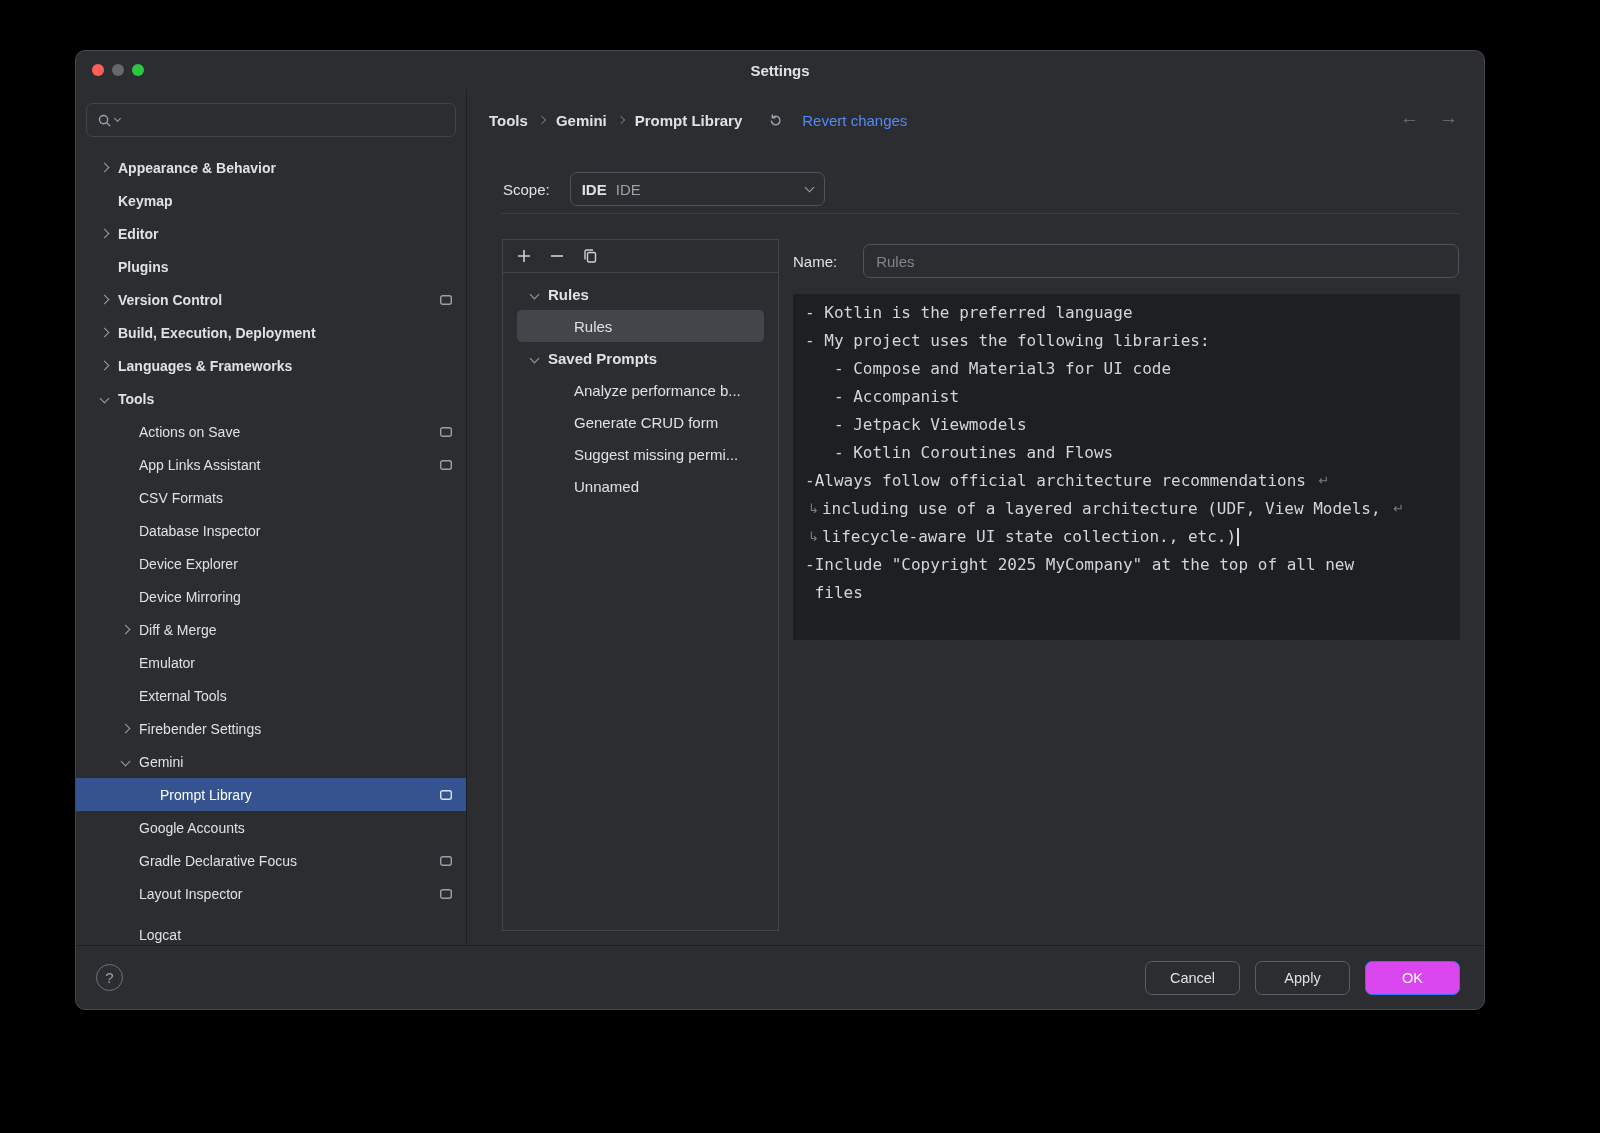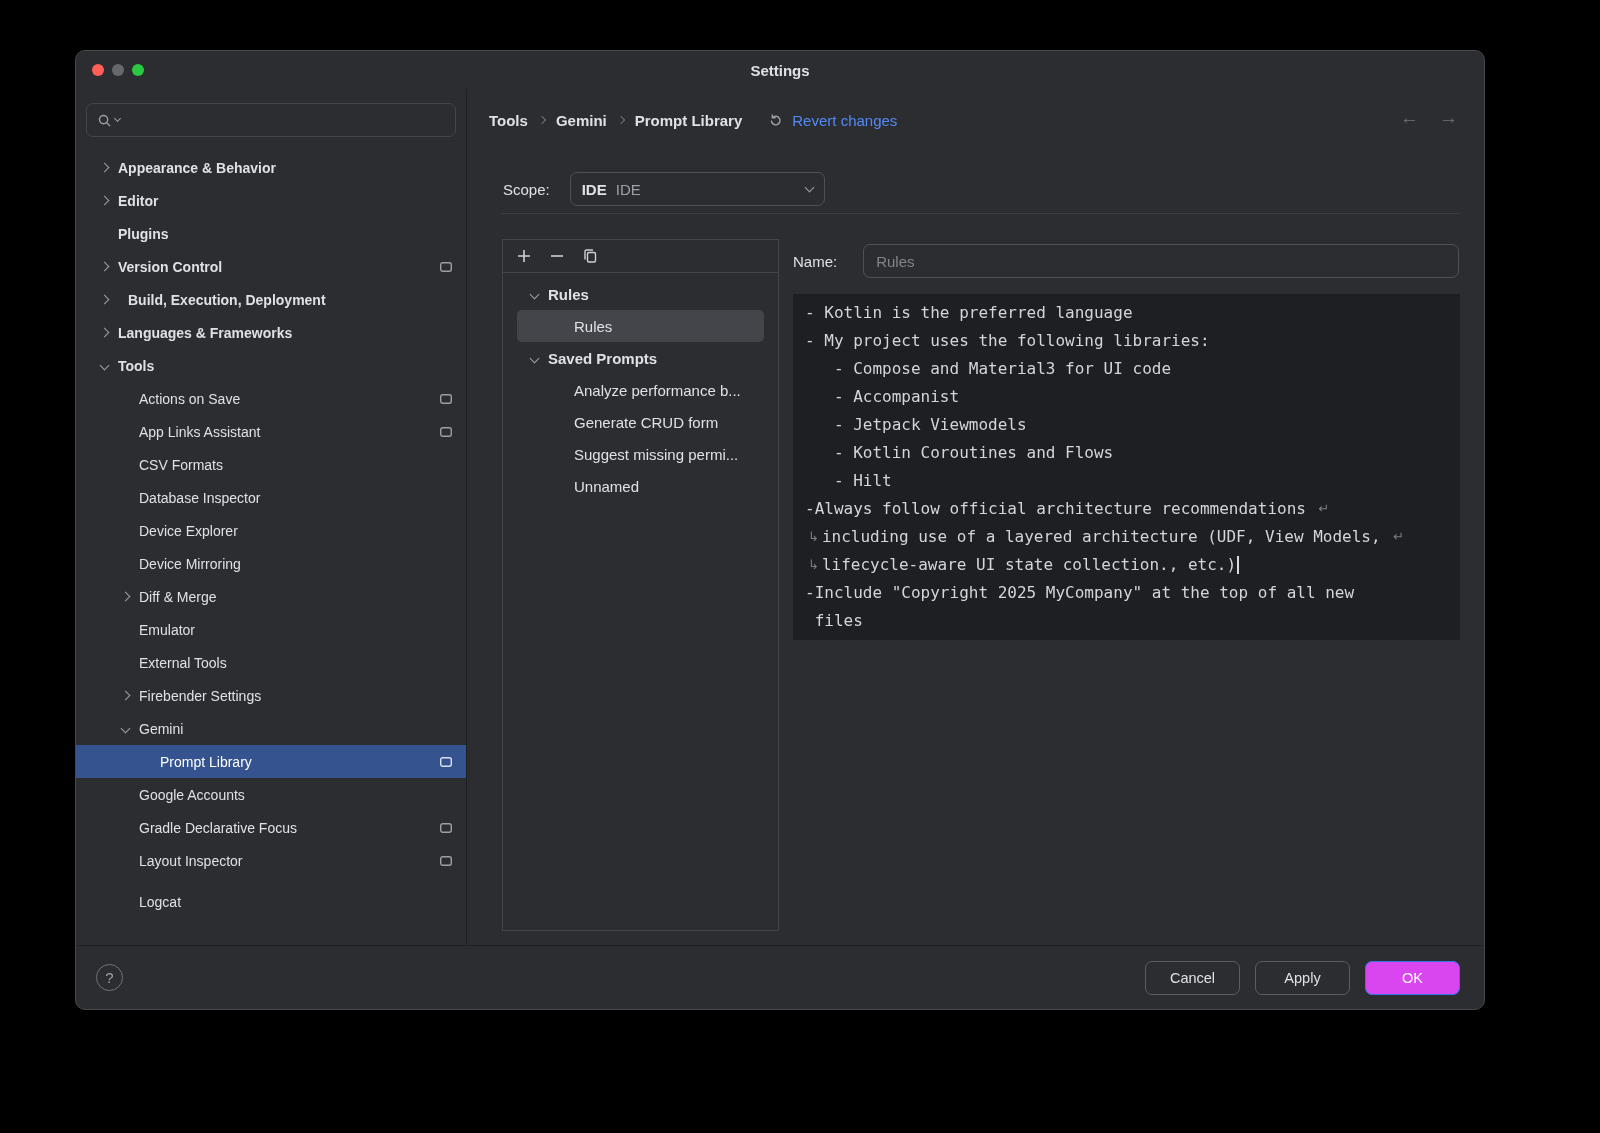--- a/index.html
+++ b/index.html
@@ -26,21 +26,21 @@
   .chev{width:7px;height:7px;border-right:1.6px solid #9da0a8;border-bottom:1.6px solid #9da0a8;display:inline-block}
   .chev.right{transform:rotate(-45deg)}
   .chev.down{transform:rotate(45deg)}
   .lbl{white-space:nowrap}
   .badge{margin-left:auto;margin-right:13px;color:#9da0a8;display:flex;align-items:center}
   .srow.sel .badge{color:#dbe2f1}
   
   .content{flex:1;position:relative;min-width:0}
   .crumbs{position:absolute;left:22px;top:17px;height:28px;display:flex;align-items:center;font-size:15px;font-weight:bold}
   .bsep{width:6px;height:6px;border-right:1.6px solid #6f737a;border-bottom:1.6px solid #6f737a;transform:rotate(-45deg);display:inline-block;margin:0 11px}
-  .revert{display:flex;align-items:center;gap:9px;margin-left:26px;color:#548af7;font-weight:normal;cursor:pointer}
+  .revert{display:flex;align-items:center;gap:19px;margin-left:26px;color:#548af7;font-weight:normal;cursor:pointer}
   .navarrows{position:absolute;right:26px;top:18px;color:#6f737a;font-size:19px;display:flex;gap:20px}
   .scope-row{position:absolute;left:36px;top:84px;height:32px;display:flex;align-items:center;font-size:15px}
   .scope-dd{margin-left:20px;width:255px;height:34px;border:1px solid #4e5157;border-radius:7px;display:flex;align-items:center;padding:0 11px;gap:9px;cursor:pointer}
   .dd-badge{font-weight:bold}
   .dd-value{color:#9da0a8}
   .dd-chev{margin-left:auto;margin-bottom:3px}
   .divider{position:absolute;left:34px;right:24px;top:124px;height:1px;background:#3c3e42}
   
   .panel{position:absolute;left:35px;top:150px;width:277px;bottom:14px;border:1px solid #43454a}
   .ptoolbar{height:33px;border-bottom:1px solid #43454a;display:flex;align-items:center;padding:0 11px;gap:13px}
@@ -91,20 +91,24 @@
         <span class="chev down" style="width:5px;height:5px;margin-bottom:3px" data-name="search-history-chevron-icon"></span>
         <input type="text" data-name="search-input" value="" style="">
       </div>
       <div class="sidetree" id="settings-tree" data-name="settings-tree">
           <div class="srow b" data-name="sidebar-item-appearance-behavior" style="padding-left: 25px;">
             <span class="chevslot" data-name="chevron-slot">
               <span class="chev right" data-name="chevron-right-icon"></span>
             </span>
             <span class="lbl" data-name="sidebar-item-label">Appearance &amp; Behavior</span>
           </div>
+          <div class="srow b" data-name="sidebar-item-keymap" style="padding-left: 25px;">
+            <span class="chevslot" data-name="chevron-spacer"></span>
+            <span class="lbl" data-name="sidebar-item-label">Keymap</span>
+          </div>
           <div class="srow b" data-name="sidebar-item-editor" style="padding-left: 25px;">
             <span class="chevslot" data-name="chevron-slot">
               <span class="chev right" data-name="chevron-right-icon"></span>
             </span>
             <span class="lbl" data-name="sidebar-item-label">Editor</span>
           </div>
           <div class="srow b" data-name="sidebar-item-plugins" style="padding-left: 25px;">
             <span class="chevslot" data-name="chevron-spacer"></span>
             <span class="lbl" data-name="sidebar-item-label">Plugins</span>
           </div>
@@ -112,21 +116,21 @@
             <span class="chevslot" data-name="chevron-slot">
               <span class="chev right" data-name="chevron-right-icon"></span>
             </span>
             <span class="lbl" data-name="sidebar-item-label">Version Control</span>
             <span class="badge" data-name="monitor-icon">
               <svg width="14" height="12" viewBox="0 0 14 12">
                 <rect x="1.7" y="1.7" width="10.6" height="8.6" rx="2" fill="none" stroke="currentColor" stroke-width="1.4"></rect>
               </svg>
             </span>
           </div>
-          <div class="srow b" data-name="sidebar-item-build-execution-deployment" style="padding-left: 25px; gap: 10px;">
+          <div class="srow b" data-name="sidebar-item-build-execution-deployment" style="padding-left: 25px;">
             <span class="chevslot" data-name="chevron-slot">
               <span class="chev right" data-name="chevron-right-icon"></span>
             </span>
             <span class="lbl" data-name="sidebar-item-label">Build, Execution, Deployment</span>
           </div>
           <div class="srow b" data-name="sidebar-item-languages-frameworks" style="padding-left: 25px;">
             <span class="chevslot" data-name="chevron-slot">
               <span class="chev right" data-name="chevron-right-icon"></span>
             </span>
             <span class="lbl" data-name="sidebar-item-label">Languages &amp; Frameworks</span>
@@ -336,23 +340,20 @@
           <div class="ed-line" data-name="editor-line">
             <span class="ed-text">   - Accompanist</span>
           </div>
           <div class="ed-line" data-name="editor-line">
             <span class="ed-text">   - Jetpack Viewmodels</span>
           </div>
           <div class="ed-line" data-name="editor-line">
             <span class="ed-text">   - Kotlin Coroutines and Flows</span>
           </div>
           <div class="ed-line" data-name="editor-line">
-            <span class="ed-text">   - Hilt</span>
-          </div>
-          <div class="ed-line" data-name="editor-line">
             <span class="ed-text">-Always follow official architecture recommendations </span>
             <span class="wrapm" data-name="soft-wrap-icon">↵</span>
           </div>
           <div class="ed-line" data-name="editor-line">
             <span class="wrapm" data-name="soft-wrap-icon">↳</span>
             <span class="ed-text">including use of a layered architecture (UDF, View Models, </span>
             <span class="wrapm" data-name="soft-wrap-icon">↵</span>
           </div>
           <div class="ed-line" data-name="editor-line">
             <span class="wrapm" data-name="soft-wrap-icon">↳</span>

